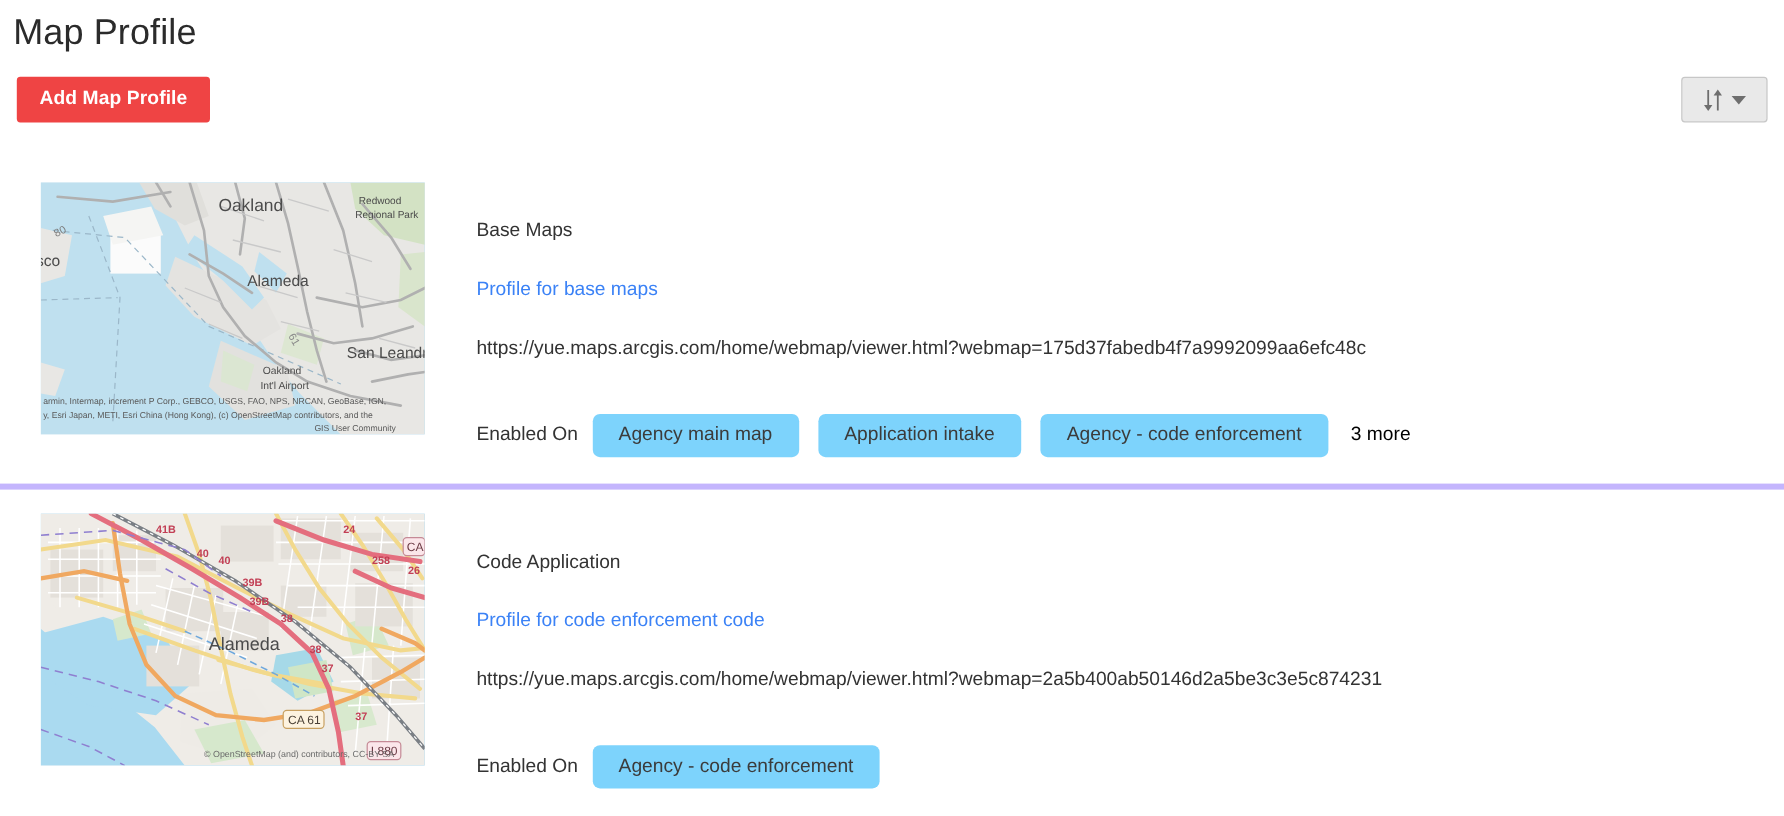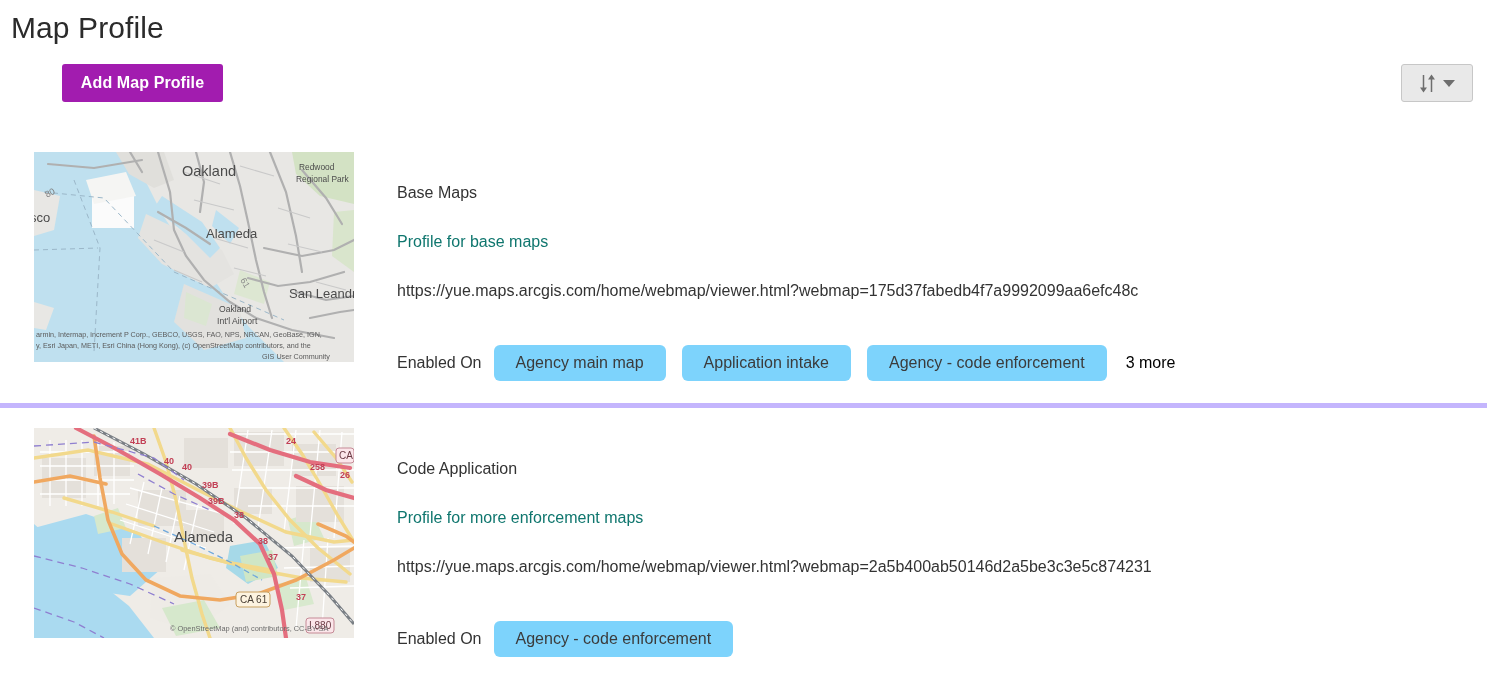--- a/index.html
+++ b/index.html
@@ -25,31 +25,30 @@
     color: #2b2b2b;
     letter-spacing: 0.1px;
     line-height: 40px;
     white-space: nowrap;
   }
 
   .add-btn {
     position: absolute;
     left: 14px; top: 64px;
     width: 161px; height: 38px;
-    background: #a21caf;
+    background: #ef4444;
     color: #ffffff;
     border: none;
     border-radius: 3px;
     font-family: "Liberation Sans", sans-serif;
     font-size: 16px;
     font-weight: bold;
     letter-spacing: 0.1px;
     cursor: pointer;
     padding: 0;
-    margin-left: 48px;
   }
 
   
   .sort-btn {
     position: absolute;
     right: 14px; top: 64px;
     width: 72px; height: 38px;
     background: #e9e9e9;
     border: 1px solid #c7c7c7;
     border-radius: 3px;
@@ -98,21 +97,21 @@
 
   .profile-name {
     font-size: 16px;
     color: #333333;
     line-height: 20px;
     margin-bottom: 29px;
     white-space: nowrap;
   }
   .profile-desc {
     font-size: 16px;
-    color: #0f766e;
+    color: #3b82f6;
     line-height: 20px;
     margin-bottom: 29px;
     white-space: nowrap;
   }
   .profile-url {
     font-size: 16px;
     color: #333333;
     line-height: 20px;
     margin-bottom: 44px;
     white-space: nowrap;
@@ -390,21 +389,21 @@
 
           <text class="maplbl" x="140" y="114" font-size="15" fill="#4a4a4a">Alameda</text>
 
           <text class="attrib2" x="136" y="203">© OpenStreetMap (and) contributors, CC-BY-SA</text>
         </g>
       </svg>
     </div>
 
     <div class="row-body">
       <div class="profile-name">Code Application</div>
-      <div class="profile-desc">Profile for more enforcement maps</div>
+      <div class="profile-desc">Profile for code enforcement code</div>
       <div class="profile-url">https://yue.maps.arcgis.com/home/webmap/viewer.html?webmap=2a5b400ab50146d2a5be3c3e5c874231</div>
       <div class="enabled-line">
         <span class="enabled-label">Enabled On</span>
         <span class="chip">Agency - code enforcement</span>
       </div>
     </div>
   </div>
 
 </div>
 

